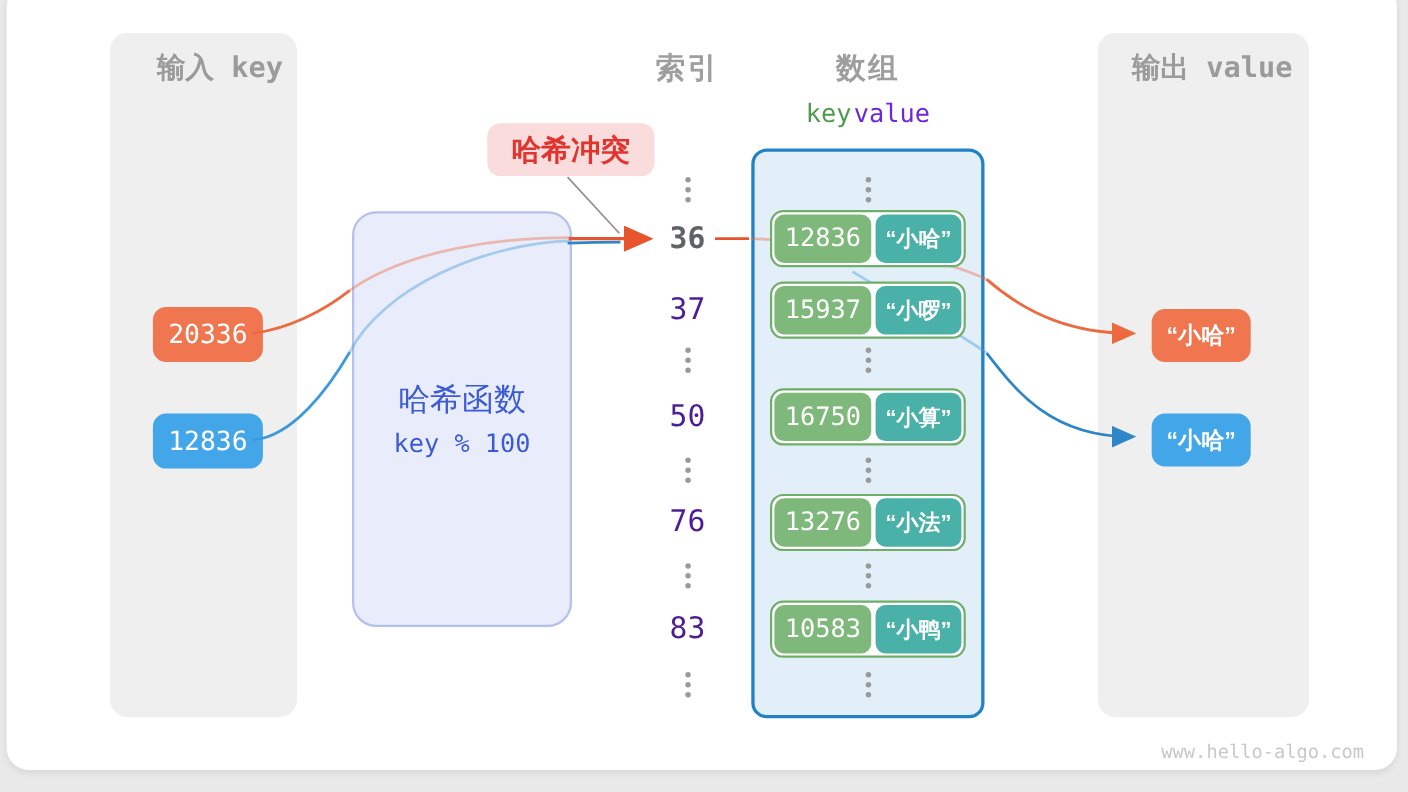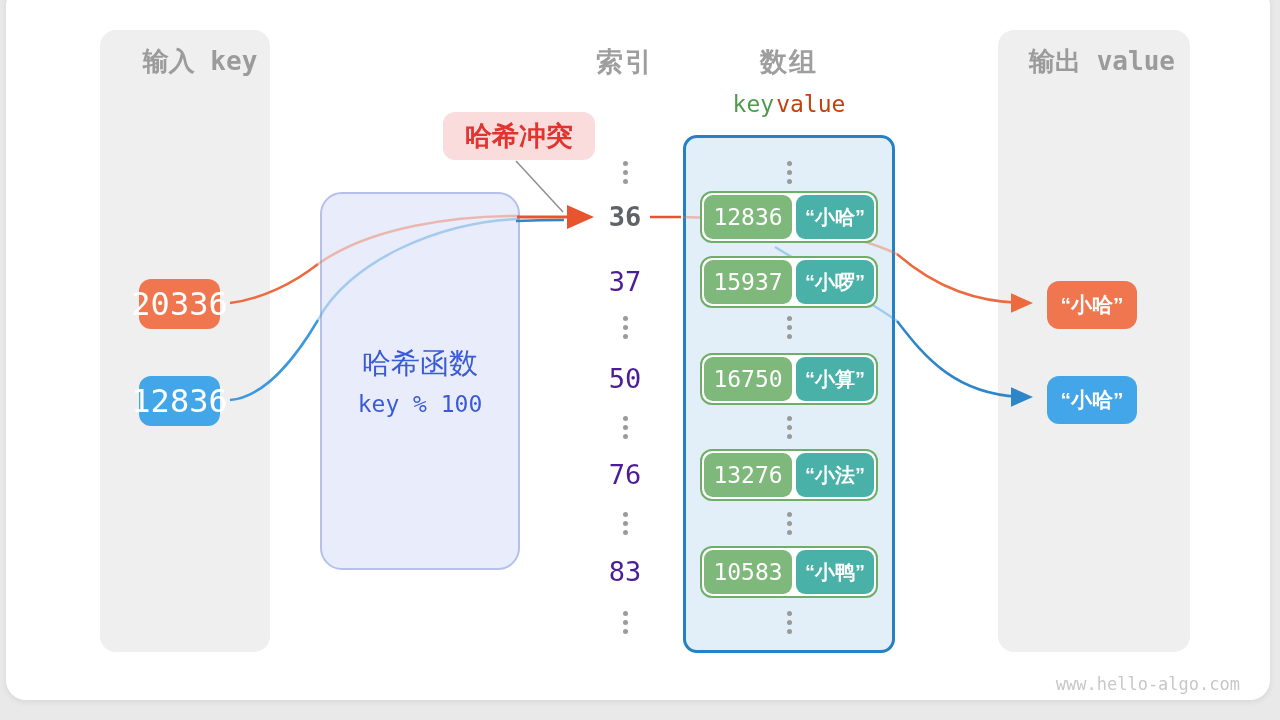--- a/index.html
+++ b/index.html
@@ -8,23 +8,23 @@
   .card{position:absolute;left:6px;top:-14px;width:1264px;height:714px;background:#ffffff;border-radius:20px;box-shadow:0 2px 6px rgba(0,0,0,.08);z-index:0;}
   .panel{position:absolute;background:#efefef;border-radius:16px;z-index:1;}
   .panel-title{position:absolute;text-align:center;font-weight:700;font-size:26px;color:#9b9b9b;font-family:"DejaVu Sans Mono","DejaVu Sans",monospace;z-index:3;}
   .hashbox{position:absolute;left:320px;top:192px;width:200px;height:378px;background:#e9ecfa;border:2px solid #b5c0ec;border-radius:22px;box-sizing:border-box;z-index:1;}
   .hash-title{position:absolute;left:320px;top:344px;width:200px;text-align:center;font-size:29px;font-weight:500;color:#3b5bd6;z-index:3;}
   .hash-formula{position:absolute;left:320px;top:391px;width:200px;text-align:center;font-size:23px;color:#3b5bd6;font-family:"DejaVu Sans Mono",monospace;z-index:3;}
   .collision{position:absolute;left:443px;top:112px;width:152px;height:48px;background:#fadcdc;border-radius:12px;display:flex;align-items:center;justify-content:center;font-size:27px;font-weight:700;color:#e1342f;z-index:3;}
   .col-header{position:absolute;text-align:center;font-weight:700;font-size:27px;color:#9e9e9e;letter-spacing:2px;z-index:3;}
   .kv-header{position:absolute;left:683px;top:91px;width:212px;display:flex;justify-content:center;gap:2px;font-family:"DejaVu Sans Mono",monospace;font-size:23px;font-weight:500;z-index:3;}
   .kv-header .k{color:#4e9b4e;}
-  .kv-header .v{color:#c2410c;}
+  .kv-header .v{color:#6d28d9;}
   .arraypanel{position:absolute;left:683px;top:135px;width:212px;height:518px;background:#e2eff9;border:3px solid #2381c4;border-radius:14px;box-sizing:border-box;z-index:1;}
-  .keybox{position:absolute;width:81px;height:50px;border-radius:12px;display:flex;align-items:center;justify-content:center;color:#fff;font-family:"DejaVu Sans Mono",monospace;font-size:32px;font-weight:500;z-index:3;}
+  .keybox{position:absolute;width:100px;height:50px;border-radius:12px;display:flex;align-items:center;justify-content:center;color:#fff;font-family:"DejaVu Sans Mono",monospace;font-size:24px;font-weight:500;z-index:3;}
   .orangebg{background:#f0764f;}
   .bluebg{background:#43a6e9;}
   .idx{position:absolute;left:585px;width:80px;text-align:center;font-family:"DejaVu Sans Mono",monospace;font-size:27px;color:#4c1d95;line-height:32px;z-index:3;}
   .idx.bold{font-weight:700;color:#5f6368;}
   .pair{position:absolute;left:700px;width:178px;height:52px;background:#fff;border:2px solid #6fae67;border-radius:12px;box-sizing:border-box;display:flex;align-items:center;justify-content:center;gap:4px;z-index:3;}
   .pair .pk{width:88px;height:44px;border-radius:9px;background:#7eb87a;color:#fff;display:flex;align-items:center;justify-content:center;font-family:"DejaVu Sans Mono",monospace;font-size:23px;font-weight:500;}
   .pair .pv{width:78px;height:44px;border-radius:9px;background:#49b1a7;color:#fff;display:flex;align-items:center;justify-content:center;font-size:20px;font-weight:600;}
   .outbox{position:absolute;left:1047px;width:90px;height:48px;border-radius:12px;display:flex;align-items:center;justify-content:center;color:#fff;font-size:21px;font-weight:600;z-index:3;}
   .dots{position:absolute;display:flex;flex-direction:column;gap:4px;z-index:3;}
   .dots i{width:5px;height:5px;border-radius:50%;background:#9a9a9a;}

